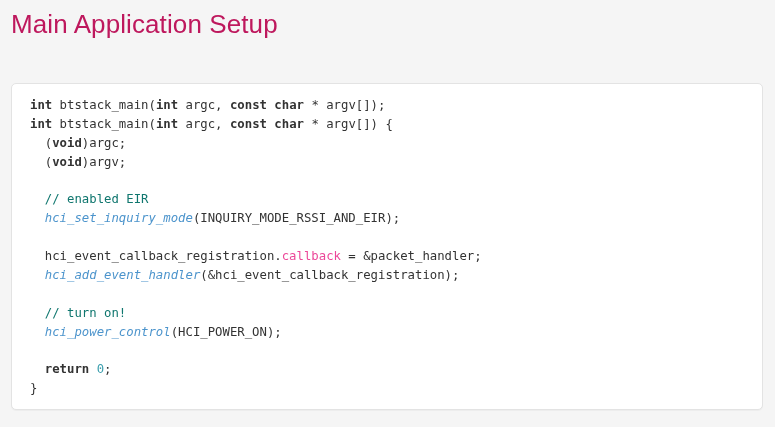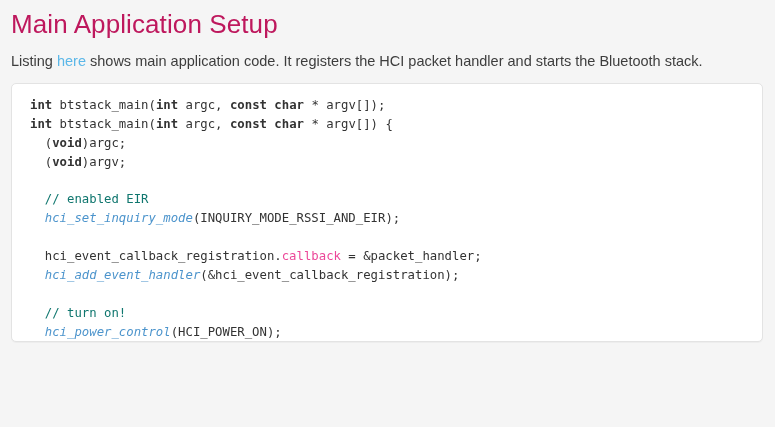--- a/index.html
+++ b/index.html
@@ -48,21 +48,21 @@
     color: #5bb7e8;
     text-decoration: none;
     cursor: pointer;
   }
 
   .code-block {
     position: absolute;
     left: 11px;
     top: 83px;
     width: 752px;
-    height: 259px;
+    height: 327px;
     box-sizing: border-box;
     background: #ffffff;
     border: 1px solid #e3e3e3;
     border-radius: 5px;
     box-shadow: 0 1px 1px rgba(0,0,0,0.035);
     overflow: hidden;
     padding: 12px 16px 12px 18px;
   }
 
   .code-lines {
@@ -101,19 +101,18 @@
     color: #333333;
   }
 </style>
 </head>
 <body>
 
 <div class="page">
 
   <h1 class="page-title">Main Application Setup</h1>
 
-  <p class="intro-paragraph"><span>Listing </span><a class="intro-link">here</a><span> shows main application code. It registers the HCI packet handler and starts the Bluetooth stack.</span></p>
 
   <div class="code-block">
     <div class="code-lines" id="code-lines"><div class="code-line"><span class="tok-kw">int</span><span class="tok-plain"> btstack_main(</span><span class="tok-kw">int</span><span class="tok-plain"> argc, </span><span class="tok-kw">const</span><span class="tok-plain"> </span><span class="tok-kw">char</span><span class="tok-plain"> * argv[]);</span></div><div class="code-line"><span class="tok-kw">int</span><span class="tok-plain"> btstack_main(</span><span class="tok-kw">int</span><span class="tok-plain"> argc, </span><span class="tok-kw">const</span><span class="tok-plain"> </span><span class="tok-kw">char</span><span class="tok-plain"> * argv[]) {</span></div><div class="code-line"><span class="tok-plain">  (</span><span class="tok-kw">void</span><span class="tok-plain">)argc;</span></div><div class="code-line"><span class="tok-plain">  (</span><span class="tok-kw">void</span><span class="tok-plain">)argv;</span></div><div class="code-line">&nbsp;</div><div class="code-line"><span class="tok-com">  // enabled EIR</span></div><div class="code-line"><span class="tok-plain">  </span><span class="tok-fn">hci_set_inquiry_mode</span><span class="tok-plain">(INQUIRY_MODE_RSSI_AND_EIR);</span></div><div class="code-line">&nbsp;</div><div class="code-line"><span class="tok-plain">  hci_event_callback_registration.</span><span class="tok-prop">callback</span><span class="tok-plain"> = &amp;packet_handler;</span></div><div class="code-line"><span class="tok-plain">  </span><span class="tok-fn">hci_add_event_handler</span><span class="tok-plain">(&amp;hci_event_callback_registration);</span></div><div class="code-line">&nbsp;</div><div class="code-line"><span class="tok-com">  // turn on!</span></div><div class="code-line"><span class="tok-plain">  </span><span class="tok-fn">hci_power_control</span><span class="tok-plain">(HCI_POWER_ON);</span></div><div class="code-line">&nbsp;</div><div class="code-line"><span class="tok-plain">  </span><span class="tok-kw">return</span><span class="tok-plain"> </span><span class="tok-num">0</span><span class="tok-plain">;</span></div><div class="code-line"><span class="tok-plain">}</span></div></div>
   </div>
 
 </div>
 
 </body></html>

